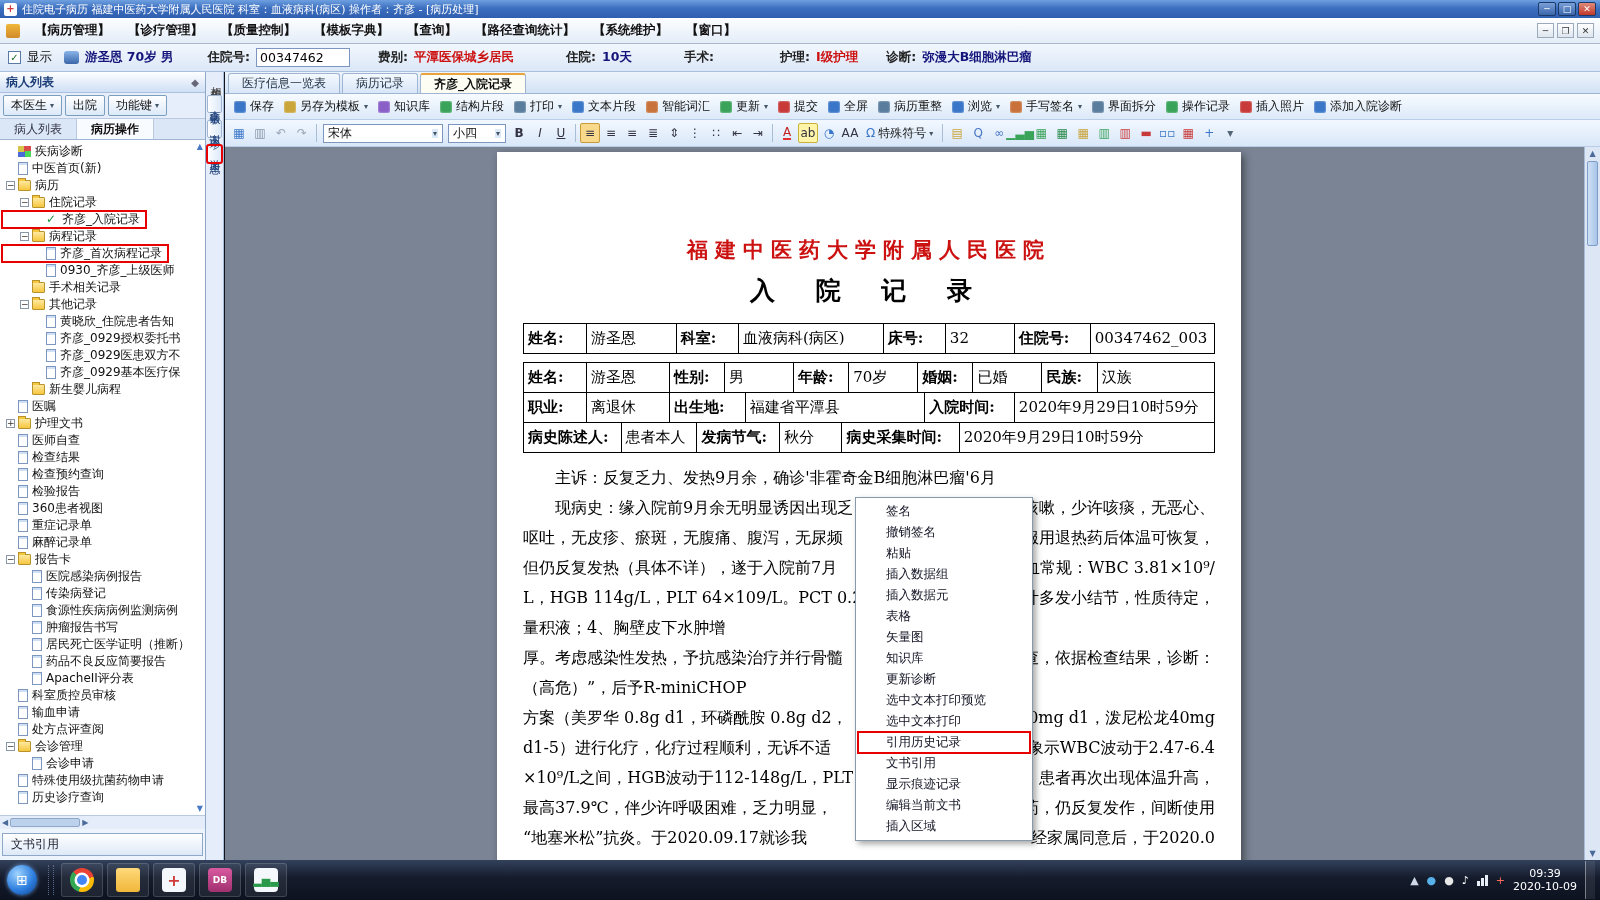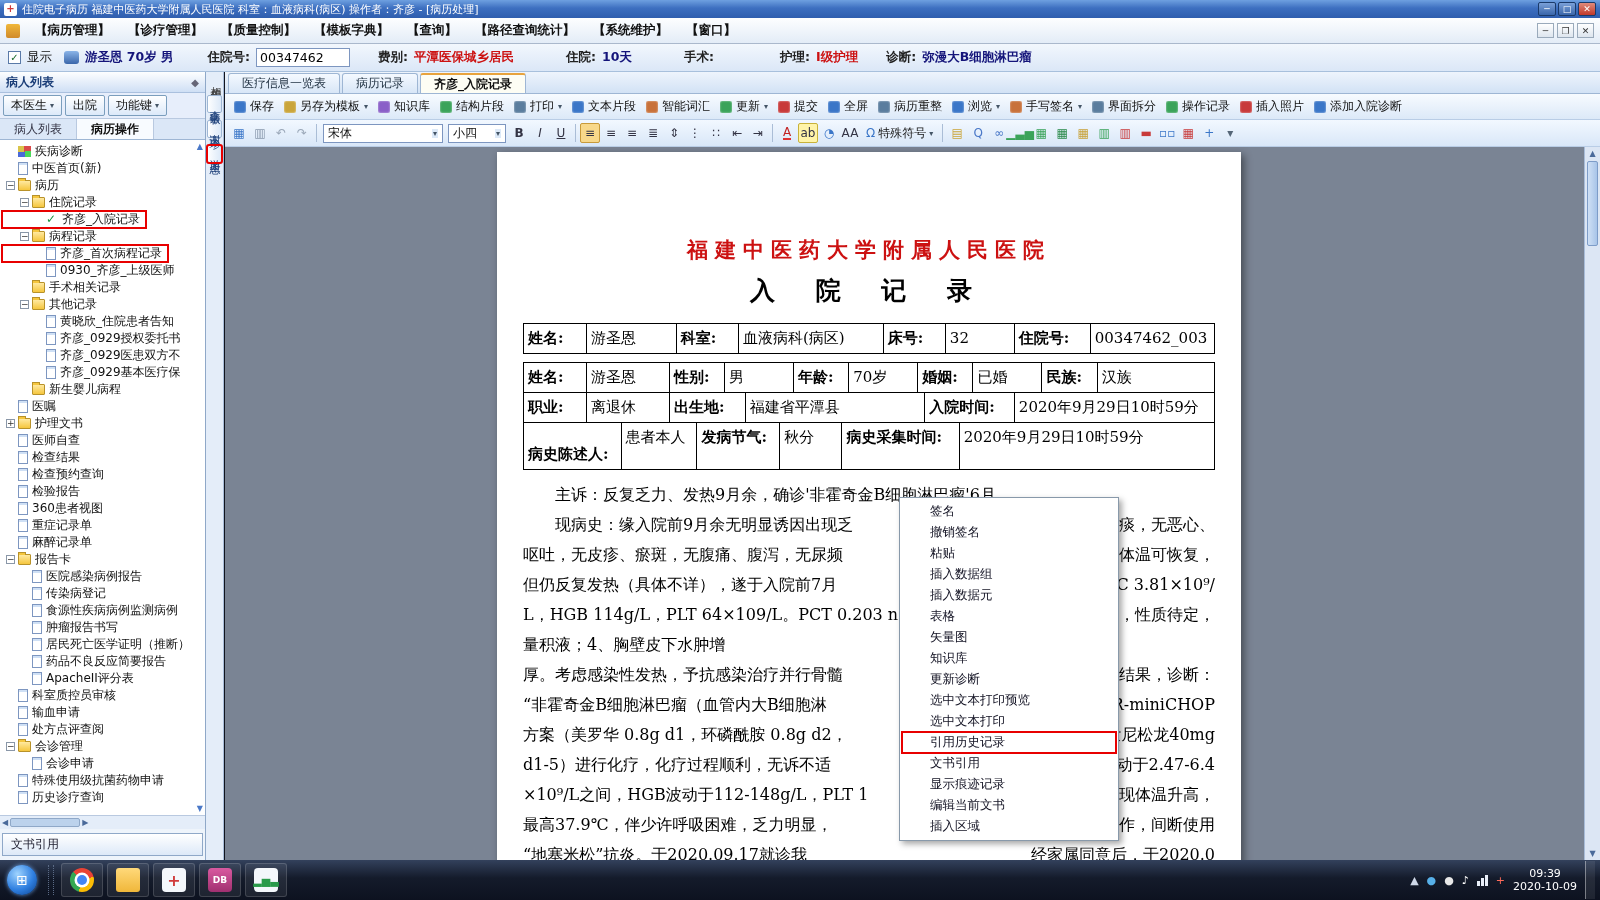--- a/index.html
+++ b/index.html
@@ -117,21 +117,21 @@
   .para{margin-top:10px;color:#000}
   .pline{display:flex;justify-content:space-between;height:30px;line-height:30px;font-size:16px;white-space:nowrap;overflow:hidden}
   .pline.ind{padding-left:32px}
 
   .doc-vscroll{position:absolute;right:0;top:0;bottom:0;width:16px;background:#dce6f4;border-left:1px solid #a8bcd8;
     display:flex;flex-direction:column;align-items:center;padding:2px 0;color:#4a6a9a;font-size:8px}
   .sb-thumb{width:11px;height:85px;background:linear-gradient(90deg,#cfe0f5,#a8c4e8);border:1px solid #7d9cc8;border-radius:2px;margin-top:3px}
   .sb-arrow.bottom{margin-top:auto}
 
   
-  .ctx{position:absolute;left:899px;top:497px;width:220px;background:#fff;border:1px solid #8899aa;
+  .ctx{position:absolute;left:855px;top:497px;width:178px;background:#fff;border:1px solid #8899aa;
     box-shadow:3px 3px 6px rgba(0,0,0,.35);padding:3px 2px;z-index:60}
   .ctx-item{height:21px;display:flex;align-items:center;padding-left:28px;font-size:12.5px;color:#112}
 
   
   .taskbar{position:absolute;left:0;right:0;bottom:0;height:40px;display:flex;align-items:center;gap:5px;padding:0 3px;
     background:linear-gradient(#33415c,#141b2b 45%,#0d1220)}
   .start{width:38px;height:38px;display:flex;align-items:center;justify-content:center}
   .orb{width:30px;height:30px;border-radius:50%;background:radial-gradient(circle at 35% 30%,#9fd4ff,#2f7fe0 55%,#0b3f8a);
     display:flex;align-items:center;justify-content:center;color:#fff;font-size:14px;box-shadow:0 0 4px rgba(120,180,255,.8)}
   .grip{width:6px;height:30px;border-left:1px dotted #5a6a85;border-right:1px dotted #5a6a85;margin:0 2px}
@@ -668,21 +668,21 @@
           </div>
           <div class="irow">
             <div class="icell bold" style="width: 9%;">职业:</div>
             <div class="icell" style="width: 12%;">离退休</div>
             <div class="icell bold" style="width: 11%;">出生地:</div>
             <div class="icell" style="width: 26%;">福建省平潭县</div>
             <div class="icell bold" style="width: 13%;">入院时间:</div>
             <div class="icell" style="width: 29%;">2020年9月29日10时59分</div>
           </div>
           <div class="irow">
-            <div class="icell bold" style="width: 14%; margin-top: 17px;">病史陈述人:</div>
+            <div class="icell bold" style="width: 14%;">病史陈述人:</div>
             <div class="icell" style="width: 11%;">患者本人</div>
             <div class="icell bold" style="width: 12%;">发病节气:</div>
             <div class="icell" style="width: 9%;">秋分</div>
             <div class="icell bold" style="width: 17%;">病史采集时间:</div>
             <div class="icell" style="width: 37%;">2020年9月29日10时59分</div>
           </div>
         </div>
       <div class="para" id="para">
           <div class="pline ind">
             <span class="pl-l">主诉：反复乏力、发热9月余，确诊'非霍奇金B细胞淋巴瘤'6月</span>
@@ -704,21 +704,20 @@
             <span class="pl-r">计多发小结节，性质待定，</span>
           </div>
           <div class="pline">
             <span class="pl-r">量积液；4、胸壁皮下水肿增</span>
           </div>
           <div class="pline">
             <span class="pl-l">厚。考虑感染性发热，予抗感染治疗并行骨髓</span>
             <span class="pl-r">检查，依据检查结果，诊断：</span>
           </div>
           <div class="pline">
-            <span class="pl-l">“非霍奇金B细胞淋巴瘤（血管内大B细胞淋</span>
             <span class="pl-r">（高危）”，后予R-miniCHOP</span>
           </div>
           <div class="pline">
             <span class="pl-l">方案（美罗华 0.8g d1，环磷酰胺 0.8g d2，</span>
             <span class="pl-r">是 40mg d1，泼尼松龙40mg</span>
           </div>
           <div class="pline">
             <span class="pl-l">d1-5）进行化疗，化疗过程顺利，无诉不适</span>
             <span class="pl-r">血象示WBC波动于2.47-6.4</span>
           </div>

